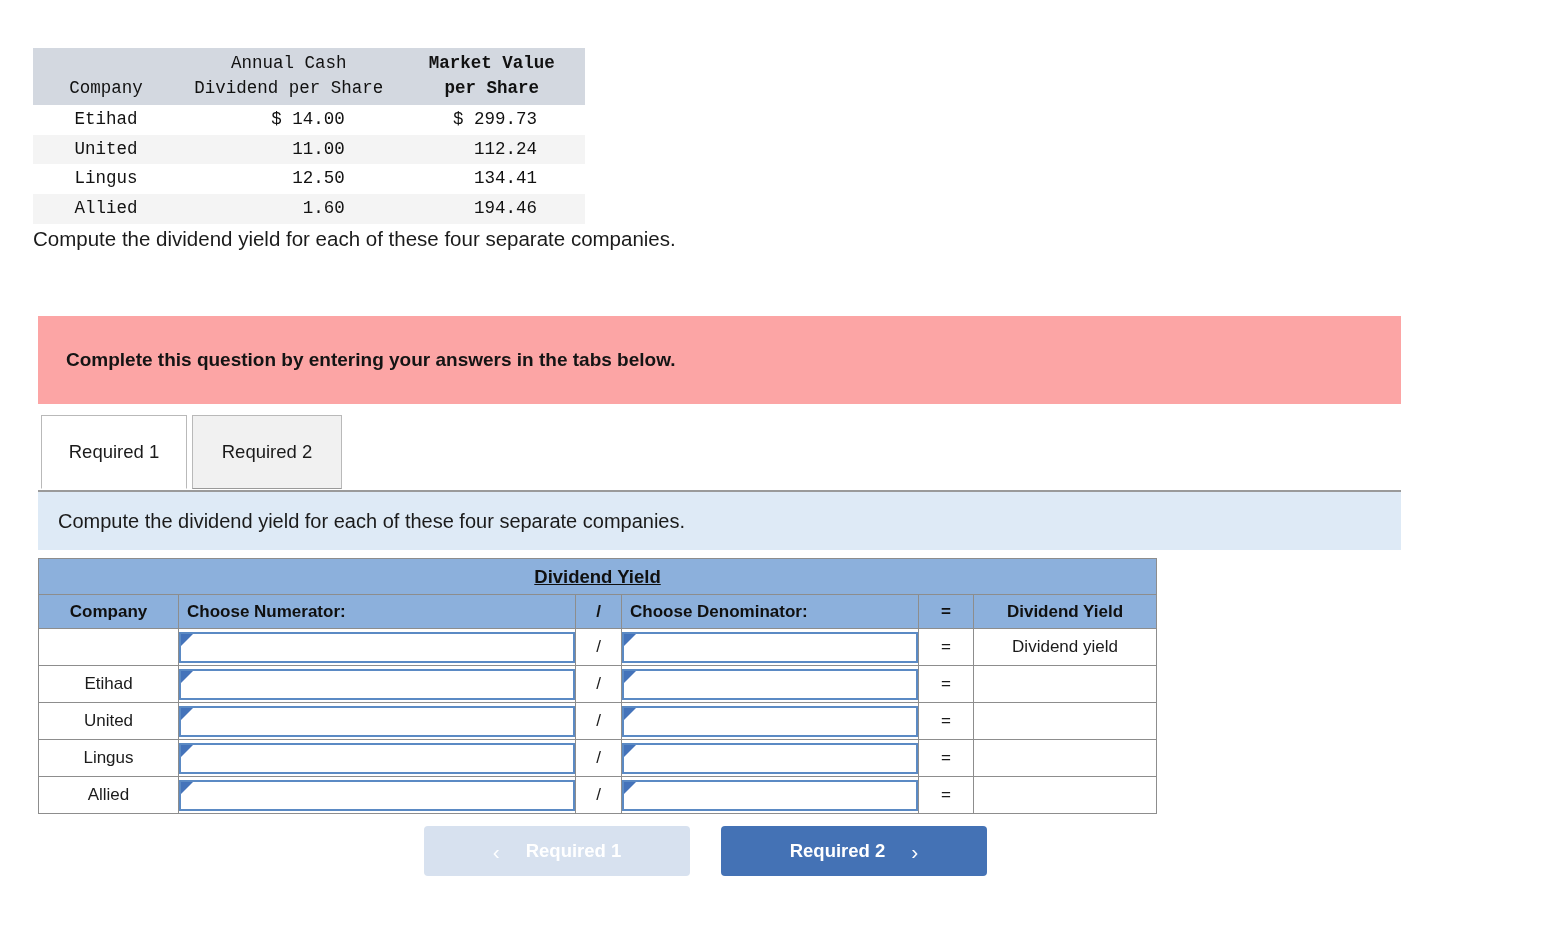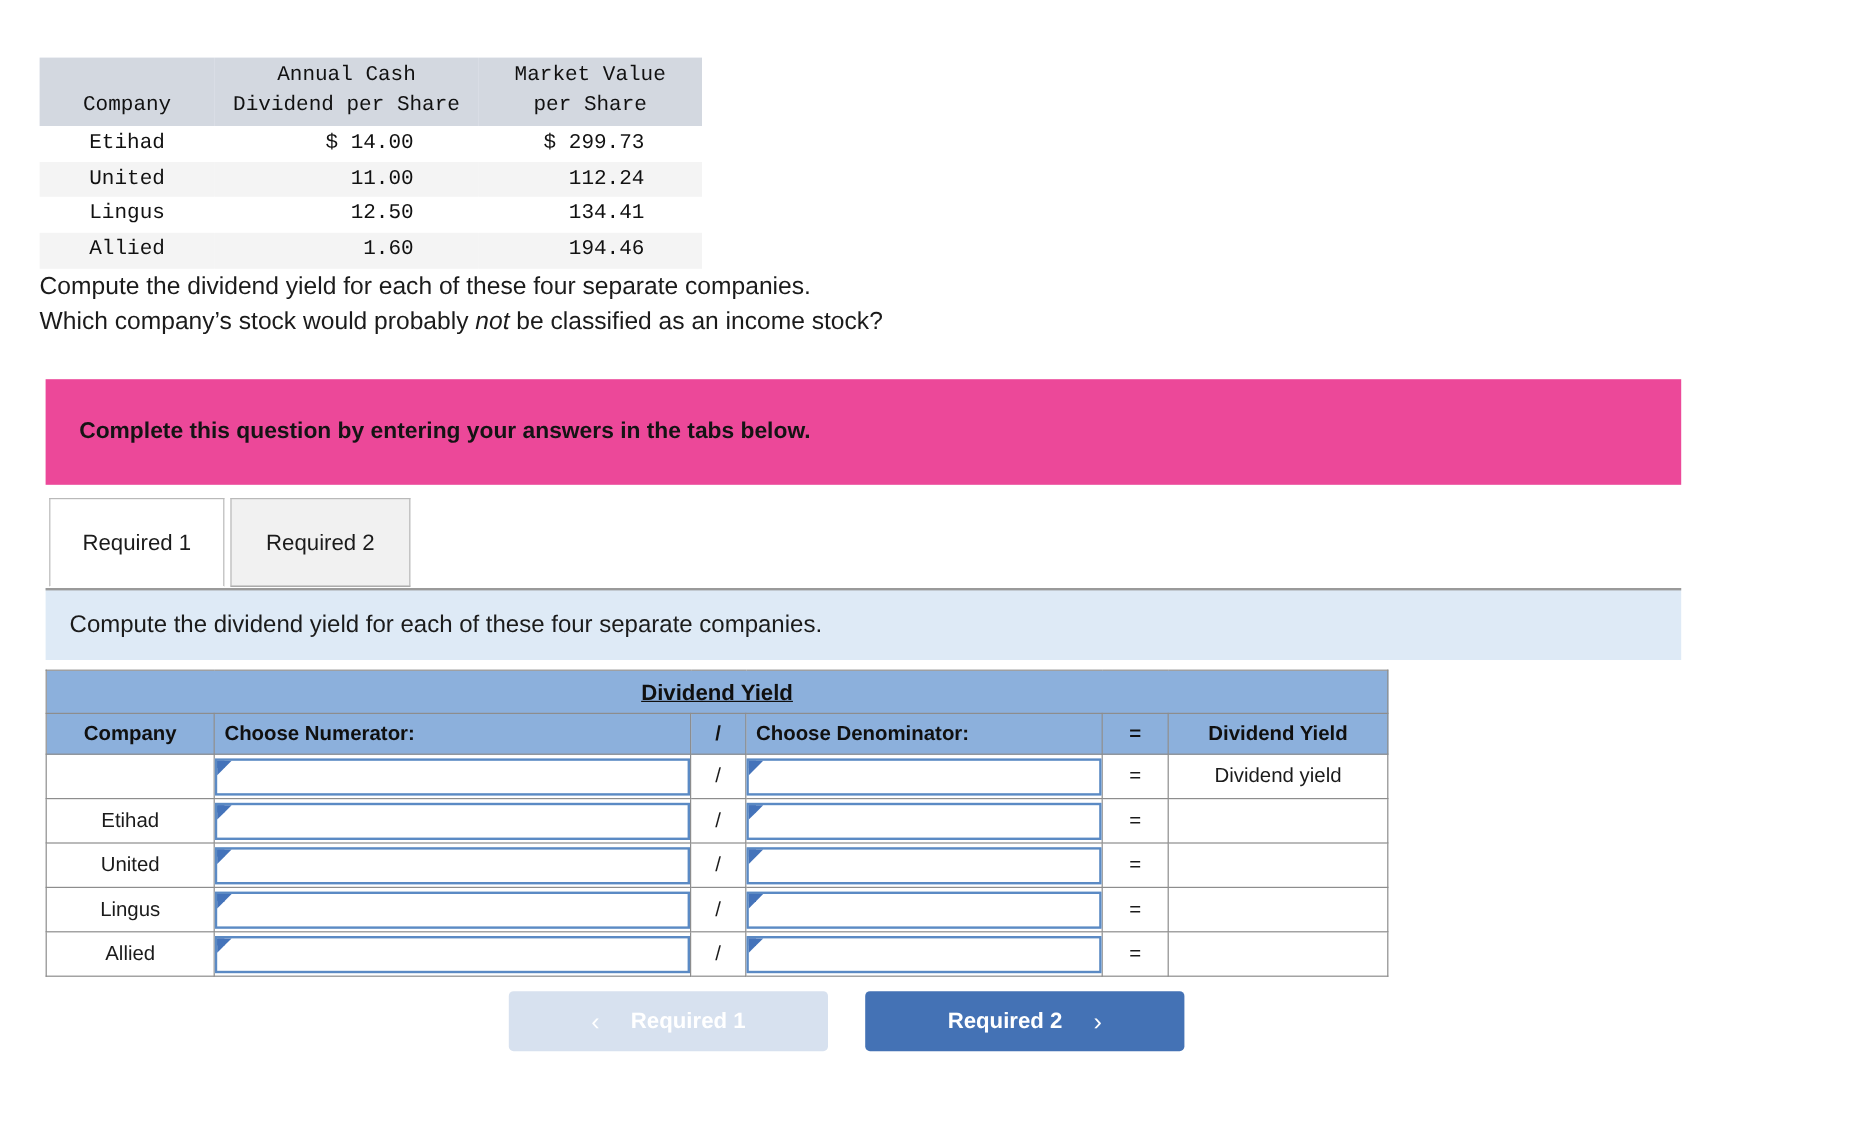--- a/index.html
+++ b/index.html
@@ -33,21 +33,21 @@
   table.srctbl thead th {
     background: #d3d8e0;
     font-weight: normal;
     padding: 3px 10px 4px 10px;
     vertical-align: bottom;
     line-height: 1.42;
     white-space: pre-line;
   }
   table.srctbl thead th.c-company { text-align: center; width: 140px; }
   table.srctbl thead th.c-div     { text-align: center; width: 228px; margin-top: 22px; }
-  table.srctbl thead th.c-mkt     { text-align: center; width: 184px; }
+  table.srctbl thead th.c-mkt     { text-align: center; width: 184px; font-weight: bold; }
 
   table.srctbl tbody td {
     padding: 2px 10px 3px 10px;
     line-height: 1.42;
   }
   table.srctbl tbody td.name { text-align: center; }
   table.srctbl tbody td.num  { text-align: right; padding-right: 54px; }
   table.srctbl tbody td.num2 { text-align: right; padding-right: 48px; }
   table.srctbl tbody tr.alt td { background: #f4f4f4; }
 
@@ -63,21 +63,21 @@
   #prompt .ln { display: block; }
   #prompt i { font-style: italic; }
 
   
   #banner {
     position: absolute;
     left: 38px;
     top: 316px;
     width: 1363px;
     height: 88px;
-    background: #ec4899;
+    background: #fca5a5;
     display: flex;
     align-items: center;
   }
   #banner .btxt {
     font-size: 19px;
     font-weight: bold;
     color: #141414;
     padding-left: 28px;
   }
 
@@ -266,21 +266,20 @@
         <td class="name">Allied</td>
         <td class="num">1.60</td>
         <td class="num2">194.46</td>
       </tr>
     </tbody>
   </table>
 </div>
 
 <div id="prompt">
   <span class="ln">Compute the dividend yield for each of these four separate companies.</span>
-  <span class="ln"><span>Which company’s stock would probably </span><i>not</i><span> be classified as an income stock?</span></span>
 </div>
 
 <div id="banner">
   <div class="btxt">Complete this question by entering your answers in the tabs below.</div>
 </div>
 
 <div id="tabs">
   <div class="tab active">
     <span>Required 1</span>
   </div>

